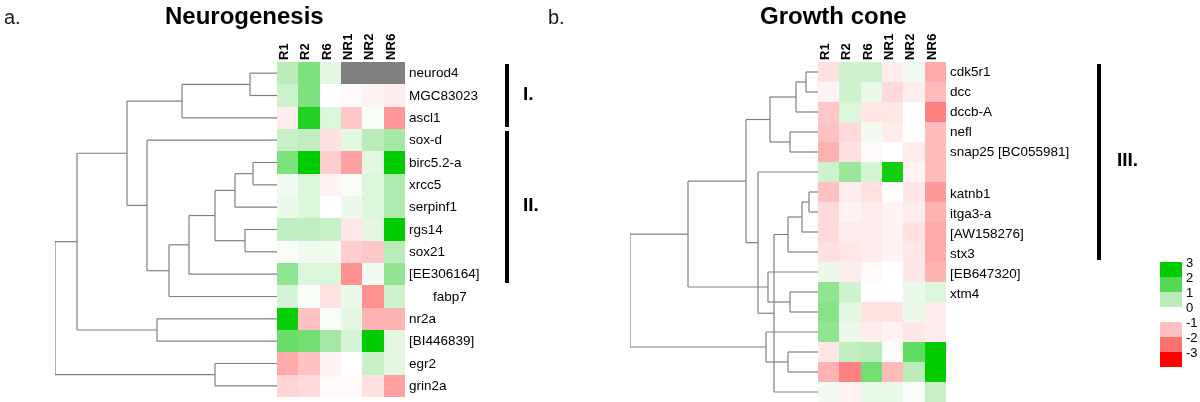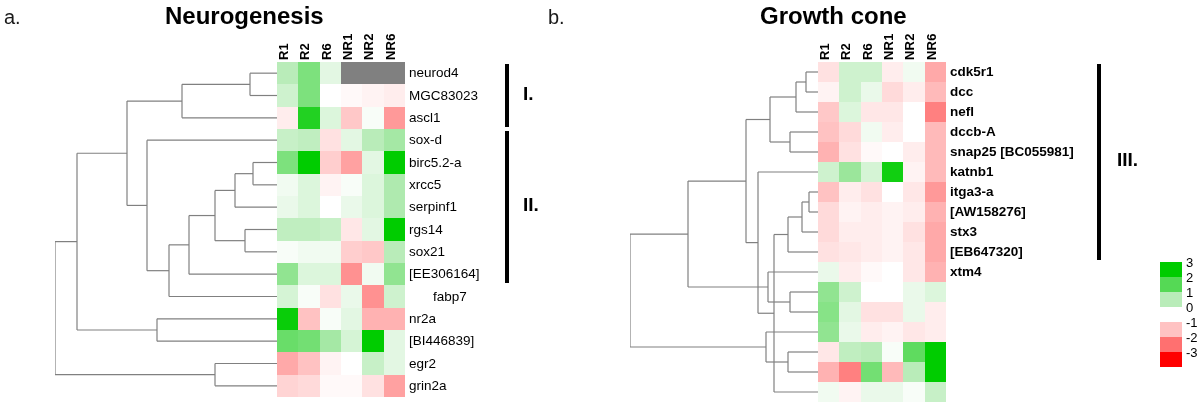--- a/index.html
+++ b/index.html
@@ -437,27 +437,27 @@
       <div class="heat-cell" title="xtm4 / NR2 = 1" style="background: rgb(185, 236, 185);"></div>
       <div class="heat-cell" title="xtm4 / NR6 = 3" style="background: rgb(0, 204, 0);"></div>
       <div class="heat-cell" title="undefined / R1 = 0.2" style="background: rgb(241, 251, 241);"></div>
       <div class="heat-cell" title="undefined / R2 = -0.2" style="background: rgb(255, 243, 243);"></div>
       <div class="heat-cell" title="undefined / R6 = 0.3" style="background: rgb(234, 249, 234);"></div>
       <div class="heat-cell" title="undefined / NR1 = 0.3" style="background: rgb(234, 249, 234);"></div>
       <div class="heat-cell" title="undefined / NR2 = 0.1" style="background: rgb(248, 253, 248);"></div>
       <div class="heat-cell" title="undefined / NR6 = 0.8" style="background: rgb(199, 240, 199);"></div>
     </div>
 
-  <div class="row-labels" id="rows-b" style="left:950px; top:62px; height:340px;font-weight:bold;">
+  <div class="row-labels" id="rows-b" style="left:950px; top:62px; height:340px;">
       <div class="row-label" style="height: 20px;">cdk5r1</div>
       <div class="row-label" style="height: 20px;">dcc</div>
+      <div class="row-label" style="height: 20px;">dccb-A</div>
       <div class="row-label" style="height: 20px;">nefl</div>
-      <div class="row-label" style="height: 20px;">dccb-A</div>
       <div class="row-label" style="height: 20px;">snap25 [BC055981]</div>
-      <div class="row-label" style="height: 20px;">katnb1</div>
+      <div class="row-label" style="height: 20px; margin-top: 22px;">katnb1</div>
       <div class="row-label" style="height: 20px;">itga3-a</div>
       <div class="row-label" style="height: 20px;">[AW158276]</div>
       <div class="row-label" style="height: 20px;">stx3</div>
       <div class="row-label" style="height: 20px;">[EB647320]</div>
       <div class="row-label" style="height: 20px;">xtm4</div>
     </div>
 
   <div id="brackets-b">
       <div class="bracket" style="left: 1097px; top: 64px; height: 196px;"></div>
       <div class="bracket-label" style="left: 1117px; top: 149px;">III.</div>

